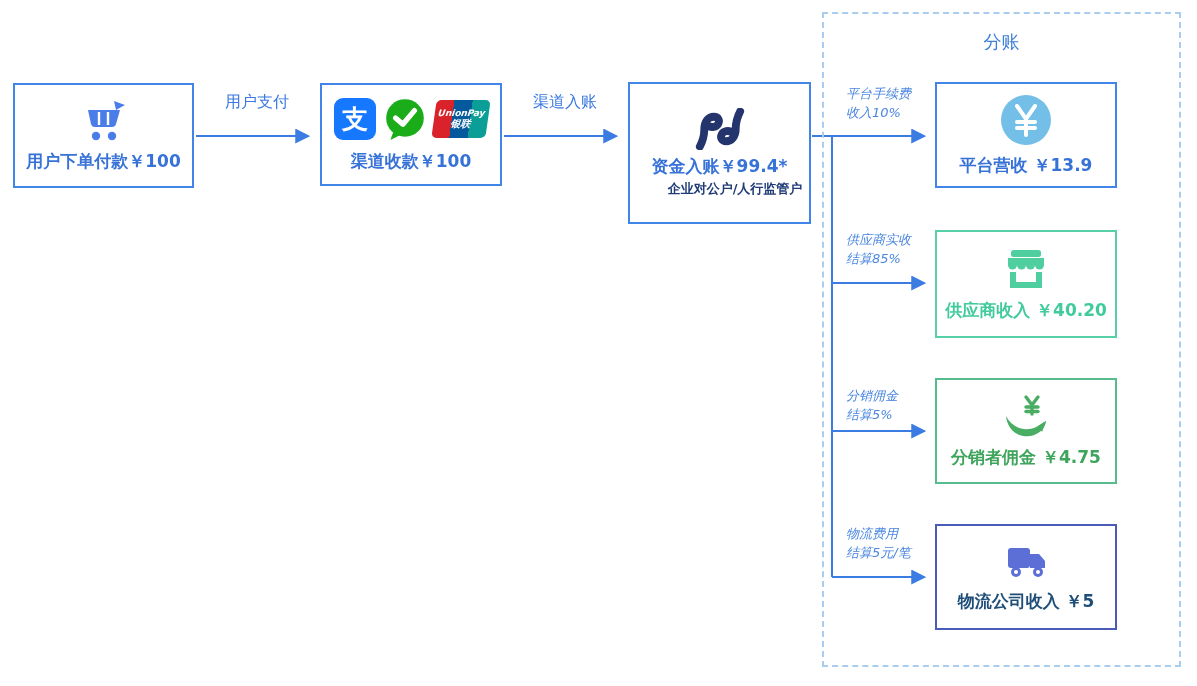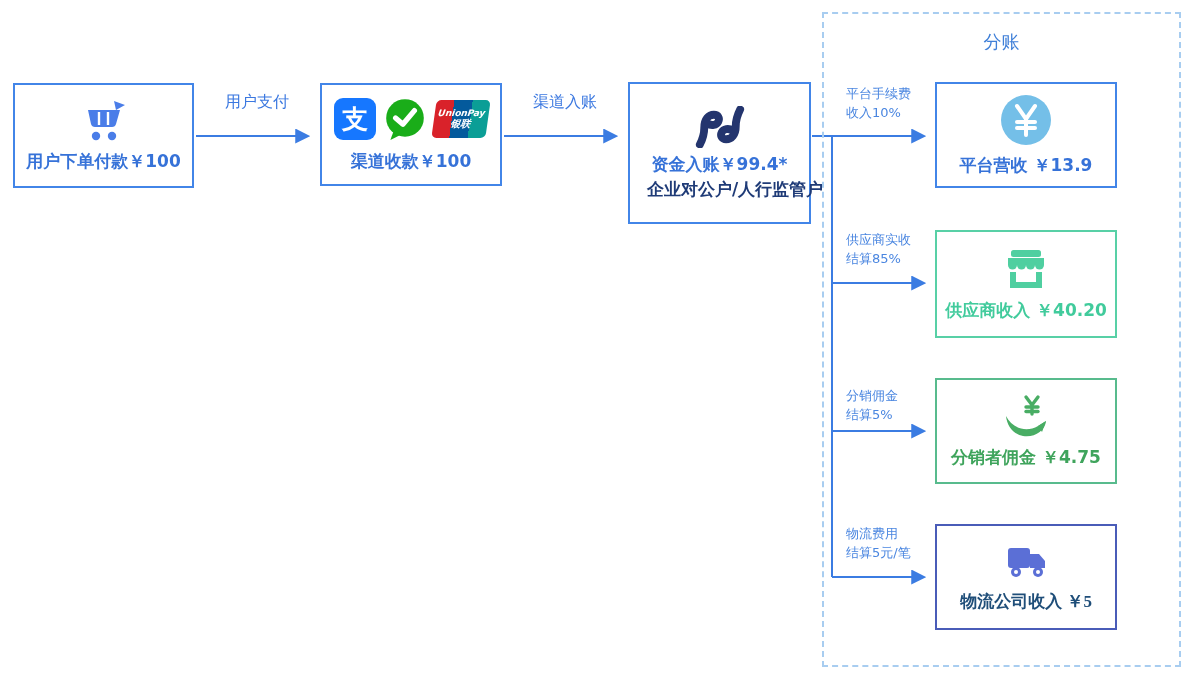--- a/index.html
+++ b/index.html
@@ -27,39 +27,40 @@
   }
   .node-label {
     font-weight: bold;
     font-size: 17px;
     color: #3672d8;
     margin-top: 8px;
     white-space: nowrap;
   }
   .node-sublabel {
     font-weight: bold;
-    font-size: 17px;
+    font-size: 13px;
     color: #1f3b77;
     margin-top: 2px;
     white-space: nowrap;
     margin-left: 31px;
   }
   .edge-label {
     position: absolute;
     font-size: 16px;
     color: #3b78e0;
     text-align: center;
     white-space: nowrap;
   }
   .branch-label {
     position: absolute;
     font-size: 13px;
     line-height: 19px;
     color: #4a86e0;
     white-space: nowrap;
+    font-style: italic;
   }
   .note {
     position: absolute;
     font-size: 13px;
     line-height: 21px;
     color: #4a86e0;
     white-space: nowrap;
   }
   .split-container {
     position: absolute;
@@ -228,21 +229,21 @@
         <line x1="30" y1="11" x2="30" y2="20"></line>
         <line x1="24" y1="13" x2="36" y2="13"></line>
         <line x1="24" y1="17.5" x2="36" y2="17.5"></line>
       </g>
       <path d="M4,22 C10,34 24,39 36,32 L44,27 C43,37 32,44 21,42 C11,40 5,32 4,22 Z" fill="#49ad64"></path>
       <path d="M36,32 L44,27 L40,38 Z" fill="#49ad64"></path>
     </svg>
     <div class="node-label">分销者佣金 ￥4.75</div>
   </div>
 
-  <div class="node box-indigo" style="left:935px; top:524px; width:182px; height:106px;font-family:Liberation Serif, serif;">
+  <div class="node box-indigo" style="left:935px; top:524px; width:182px; height:106px;">
     <svg width="50" height="40" viewBox="0 0 48 40">
       <rect x="6" y="6" width="22" height="20" rx="3" fill="#5b6fd6"></rect>
       <path d="M28,12 L37,12 L43,19 L43,26 L28,26 Z" fill="#5b6fd6"></path>
       <circle cx="14" cy="30" r="5" fill="#5b6fd6"></circle>
       <circle cx="14" cy="30" r="2" fill="#ffffff"></circle>
       <circle cx="36" cy="30" r="5" fill="#5b6fd6"></circle>
       <circle cx="36" cy="30" r="2" fill="#ffffff"></circle>
     </svg>
     <div class="node-label">物流公司收入 ￥5</div>
   </div>

